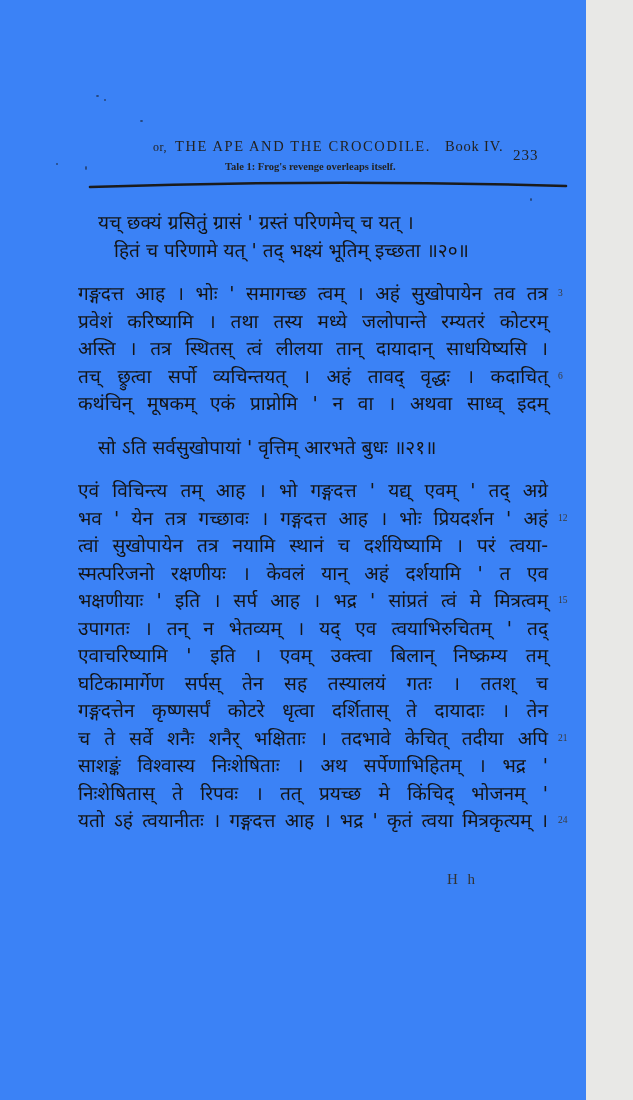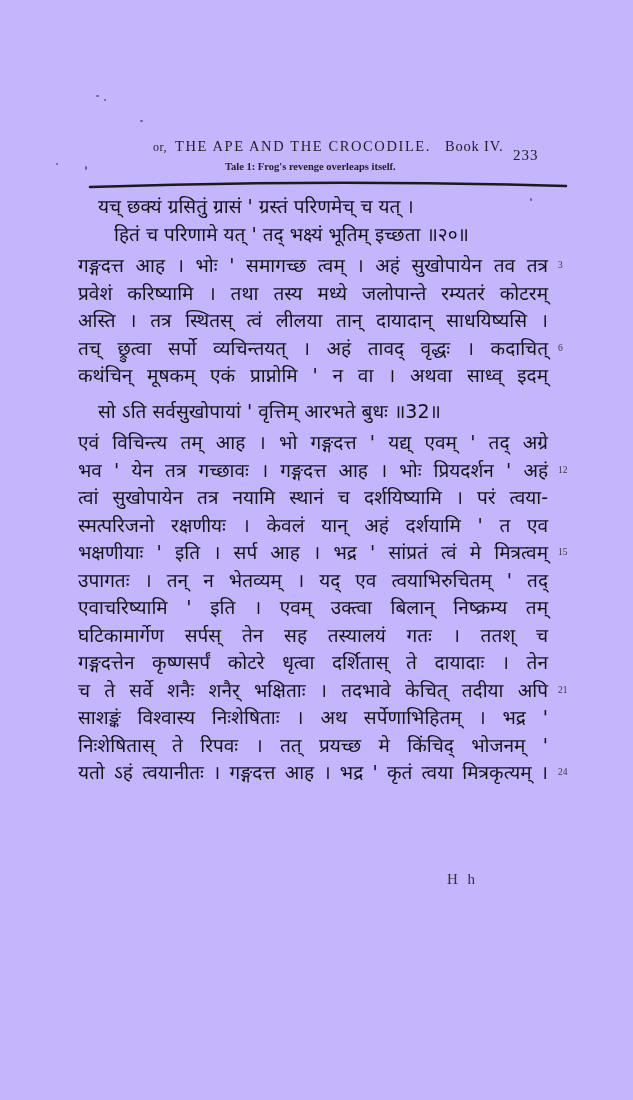--- a/index.html
+++ b/index.html
@@ -1,20 +1,20 @@
 <!DOCTYPE html>
 <html><head>
 <meta charset="utf-8">
 <style>
   html,body{margin:0;padding:0;}
   body{background:#e8e8e6;}
   .page{
     position:relative;
-    width:633px;height:1100px;
-    background:#c4b5fd;
+    width:586px;height:1100px;
+    background:#3b82f6;
     overflow:hidden;
     color:#1b1b1b;
     font-family:"DejaVu Sans", sans-serif;
   }
   
   .running-head{
     position:absolute;top:137px;left:153px;
     font-family:"Liberation Serif","DejaVu Serif",serif;
     color:#222;white-space:nowrap;
   }
@@ -31,21 +31,21 @@
     font-family:"Liberation Serif","DejaVu Serif",serif;
     font-size:10.5px;font-weight:bold;color:#222;
     text-align:left;white-space:nowrap;
   }
   .head-rule{position:absolute;top:176px;left:88px;}
   
   .body-text{
     position:absolute;top:193px;left:78px;width:470px;
     font-size:19px;line-height:27.5px;color:#141414;
   }
-  .block{margin:0 0 8px 0;}
+  .block{margin:16px 0 8px 0;}
   .block.verse{padding-left:20px;margin-bottom:4px;}
   .line{position:relative;white-space:nowrap;}
   .block.para .line{white-space:normal;}
   .block.para .line.fill{
     text-align:justify;
     text-align-last:justify;
   }
   .line.indented{padding-left:16px;}
   .line-number{
     position:absolute;left:480px;top:7px;
@@ -93,21 +93,21 @@
         <div class="line indented"><span>हितं च परिणामे यत् ' तद् भक्ष्यं भूतिम् इच्छता ॥२०॥</span></div>
       </div>
       <div class="block para">
         <div class="line fill"><span>गङ्गदत्त आह । भोः ' समागच्छ त्वम् । अहं सुखोपायेन तव तत्र</span><span class="line-number">3</span></div>
         <div class="line fill"><span>प्रवेशं करिष्यामि । तथा तस्य मध्ये जलोपान्ते रम्यतरं कोटरम्</span></div>
         <div class="line fill"><span>अस्ति । तत्र स्थितस् त्वं लीलया तान् दायादान् साधयिष्यसि ।</span></div>
         <div class="line fill"><span>तच् छ्रुत्वा सर्पो व्यचिन्तयत् । अहं तावद् वृद्धः । कदाचित्</span><span class="line-number">6</span></div>
         <div class="line fill"><span>कथंचिन् मूषकम् एकं प्राप्नोमि ' न वा । अथवा साध्व् इदम्</span></div>
       </div>
       <div class="block verse">
-        <div class="line"><span>सो ऽति सर्वसुखोपायां ' वृत्तिम् आरभते बुधः ॥32॥</span></div>
+        <div class="line"><span>सो ऽति सर्वसुखोपायां ' वृत्तिम् आरभते बुधः ॥२१॥</span></div>
       </div>
       <div class="block para">
         <div class="line fill"><span>एवं विचिन्त्य तम् आह । भो गङ्गदत्त ' यद्य् एवम् ' तद् अग्रे</span></div>
         <div class="line fill"><span>भव ' येन तत्र गच्छावः । गङ्गदत्त आह । भोः प्रियदर्शन ' अहं</span><span class="line-number">12</span></div>
         <div class="line fill"><span>त्वां सुखोपायेन तत्र नयामि स्थानं च दर्शयिष्यामि । परं त्वया-</span></div>
         <div class="line fill"><span>स्मत्परिजनो रक्षणीयः । केवलं यान् अहं दर्शयामि ' त एव</span></div>
         <div class="line fill"><span>भक्षणीयाः ' इति । सर्प आह । भद्र ' सांप्रतं त्वं मे मित्रत्वम्</span><span class="line-number">15</span></div>
         <div class="line fill"><span>उपागतः । तन् न भेतव्यम् । यद् एव त्वयाभिरुचितम् ' तद्</span></div>
         <div class="line fill"><span>एवाचरिष्यामि ' इति । एवम् उक्त्वा बिलान् निष्क्रम्य तम्</span></div>
         <div class="line fill"><span>घटिकामार्गेण सर्पस् तेन सह तस्यालयं गतः । ततश् च</span></div>

